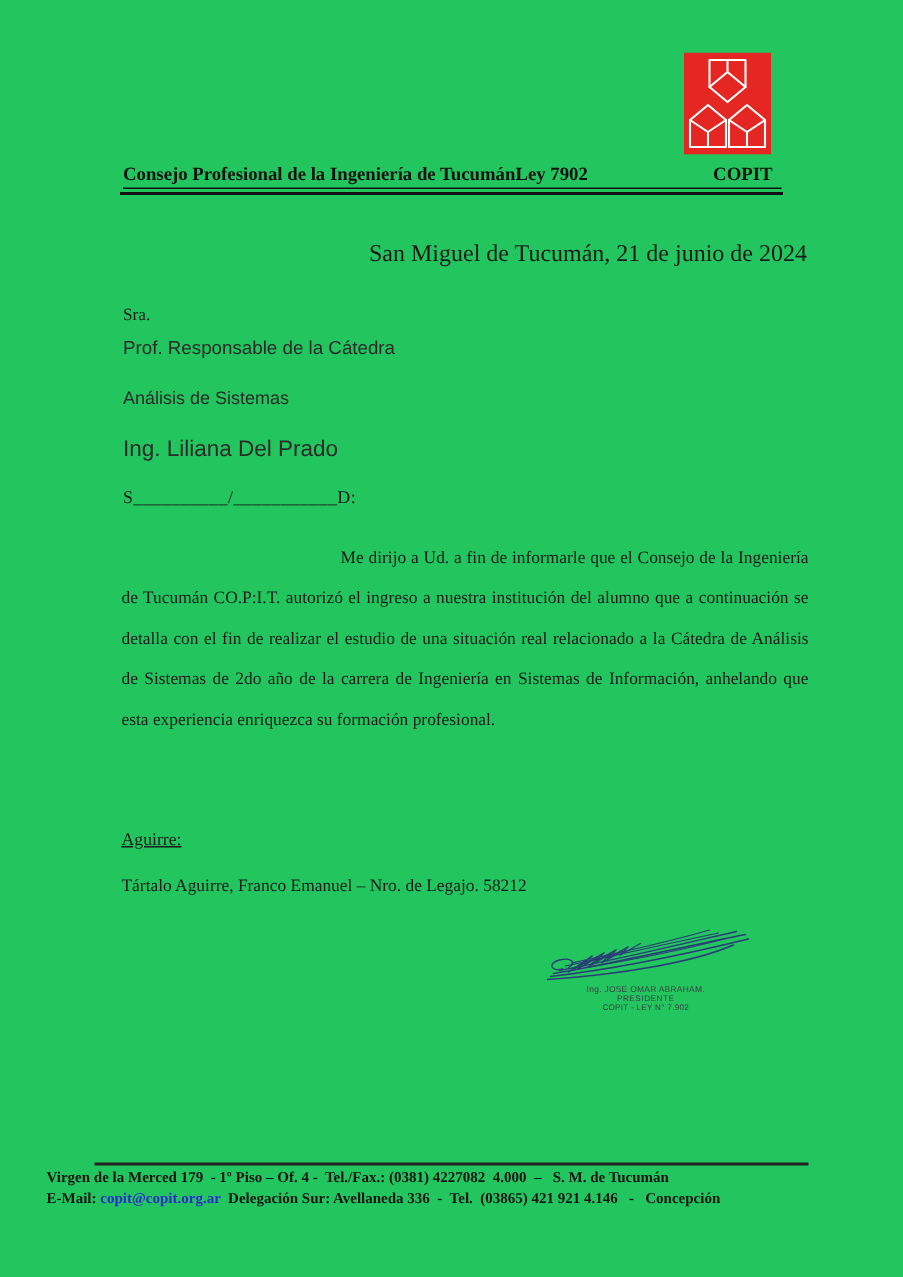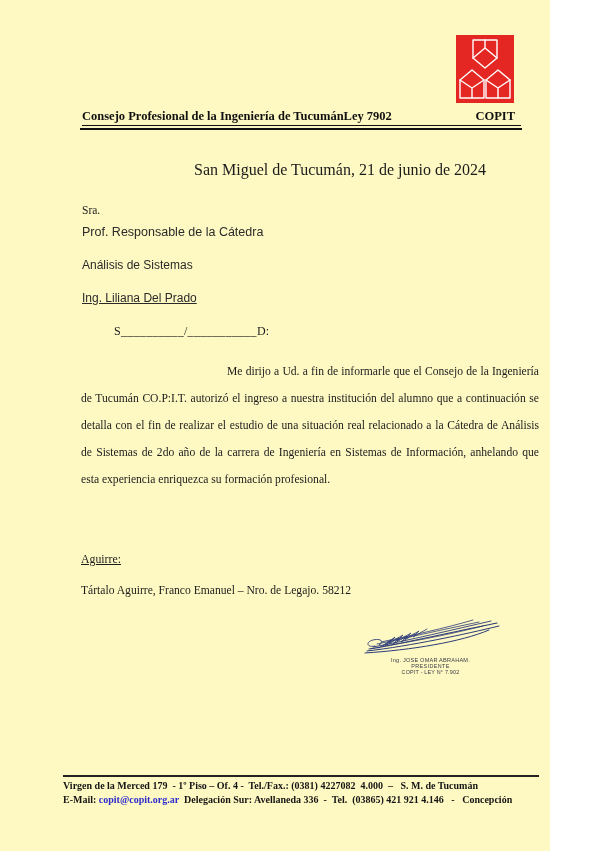--- a/index.html
+++ b/index.html
@@ -1,27 +1,27 @@
 <!DOCTYPE html>
 <html><head>
 <meta charset="utf-8">
 <style>
   html, body { margin: 0; padding: 0; background: #ffffff; }
   .page {
     position: relative;
-    width: 550px;
+    width: 602px;
     height: 851px;
-    background: #fef9c3;
+    background: #22c55e;
     font-family: "Liberation Serif", "DejaVu Serif", serif;
     color: #1b1b1b;
     overflow: hidden;
   }
   .serif { font-family: "Liberation Serif", "DejaVu Serif", serif; }
   .sans  { font-family: "Liberation Sans", "DejaVu Sans", sans-serif; }
-  .pre   { white-space: pre-wrap; margin-left: 32px; }
+  .pre   { white-space: pre-wrap; }
 
   
   .logo-box { position: absolute; left: 456px; top: 35px; width: 58px; height: 68px; }
 
   
   .header-row {
     position: absolute; left: 82px; top: 107px; width: 439px; height: 17px;
     display: flex; align-items: flex-end;
     font-weight: bold; font-size: 12.5px; color: #111;
     border-bottom: 1.5px solid #111;
@@ -39,21 +39,21 @@
   .date-line {
     position: absolute; left: 0; right: 64px; top: 161px;
     text-align: right; font-size: 16px;
   }
 
   
   .rc { position: absolute; left: 82px; white-space: nowrap; text-align: center; }
   .rc-salutation { top: 204px; font-size: 11.5px; }
   .rc-role       { top: 225px; font-size: 12.5px; color: #2a2a2a; }
   .rc-subject    { top: 258px; font-size: 12px; color: #2a2a2a; }
-  .rc-name       { top: 291px; font-size: 12px; color: #2a2a2a; text-decoration: underline; }
+  .rc-name       { top: 291px; font-size: 15px; color: #2a2a2a; }
   .rc-sd         { top: 324px; font-size: 12px; letter-spacing: 0.3px; }
 
   
   .body-par {
     position: absolute; left: 81px; top: 358px; width: 458px;
     font-size: 11.6px; line-height: 27px;
     text-align: justify; text-indent: 146px;
   }
   .closing {
     position: absolute; left: 81px; top: 506px; width: 470px;

